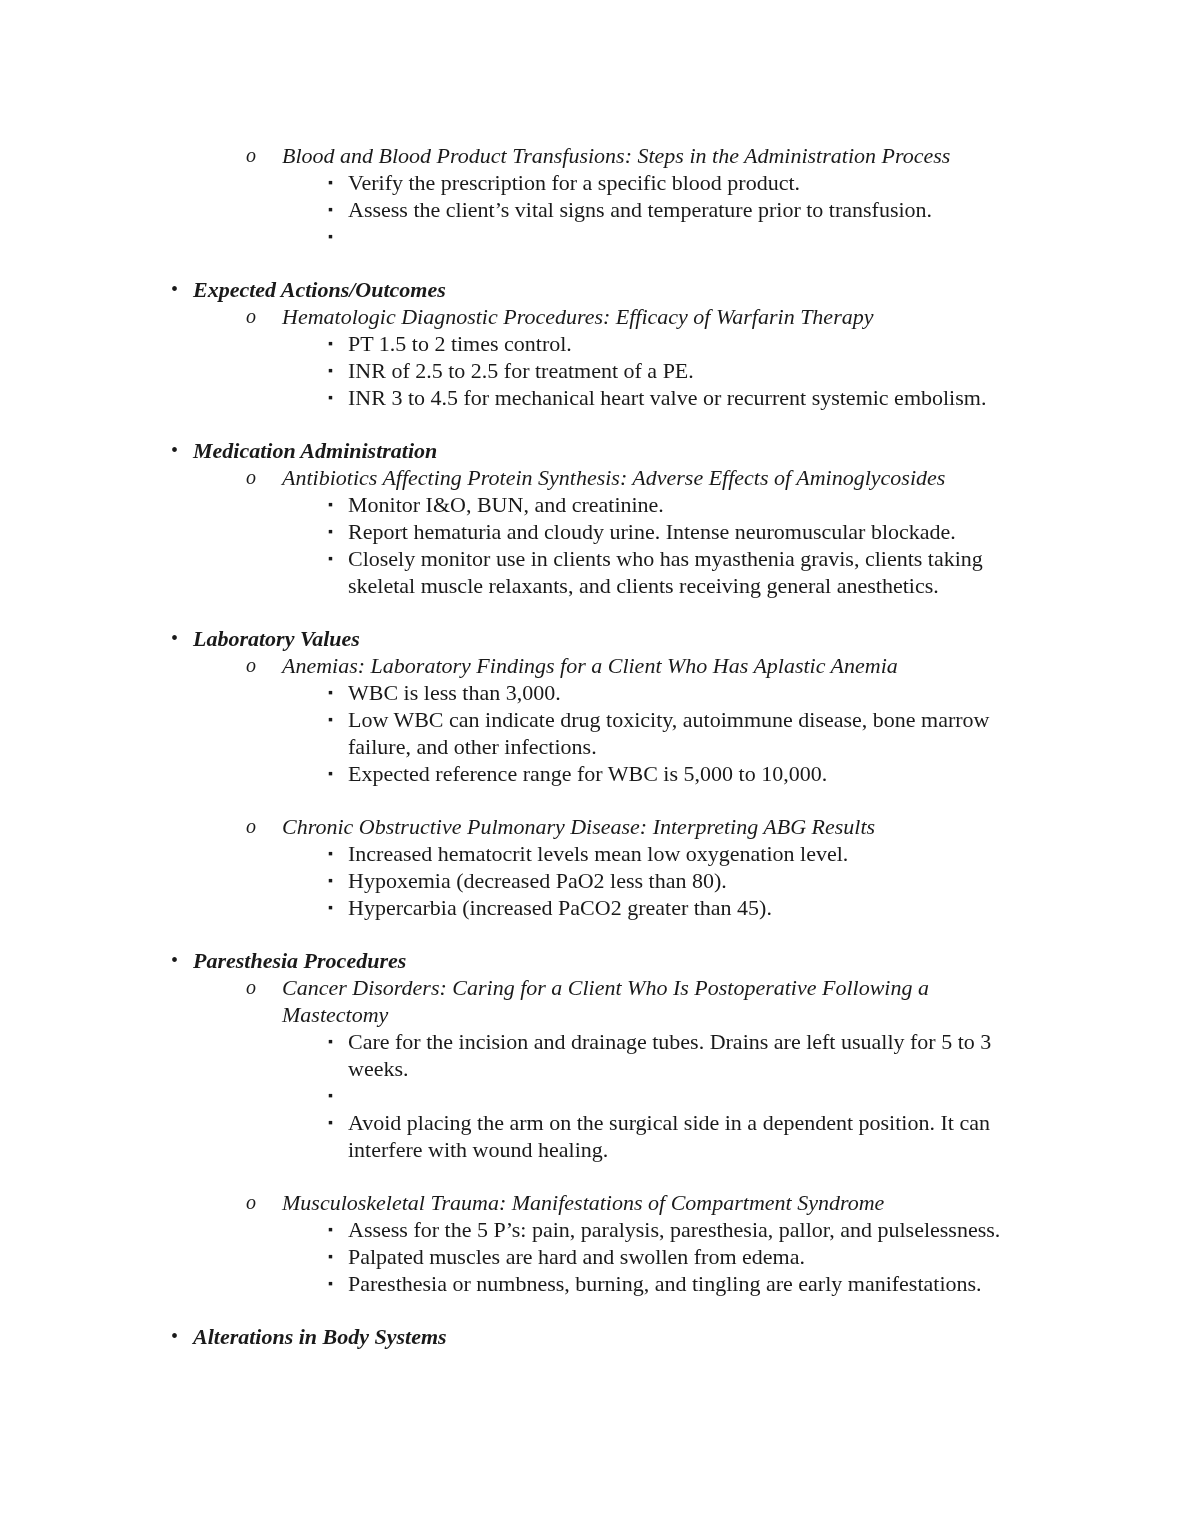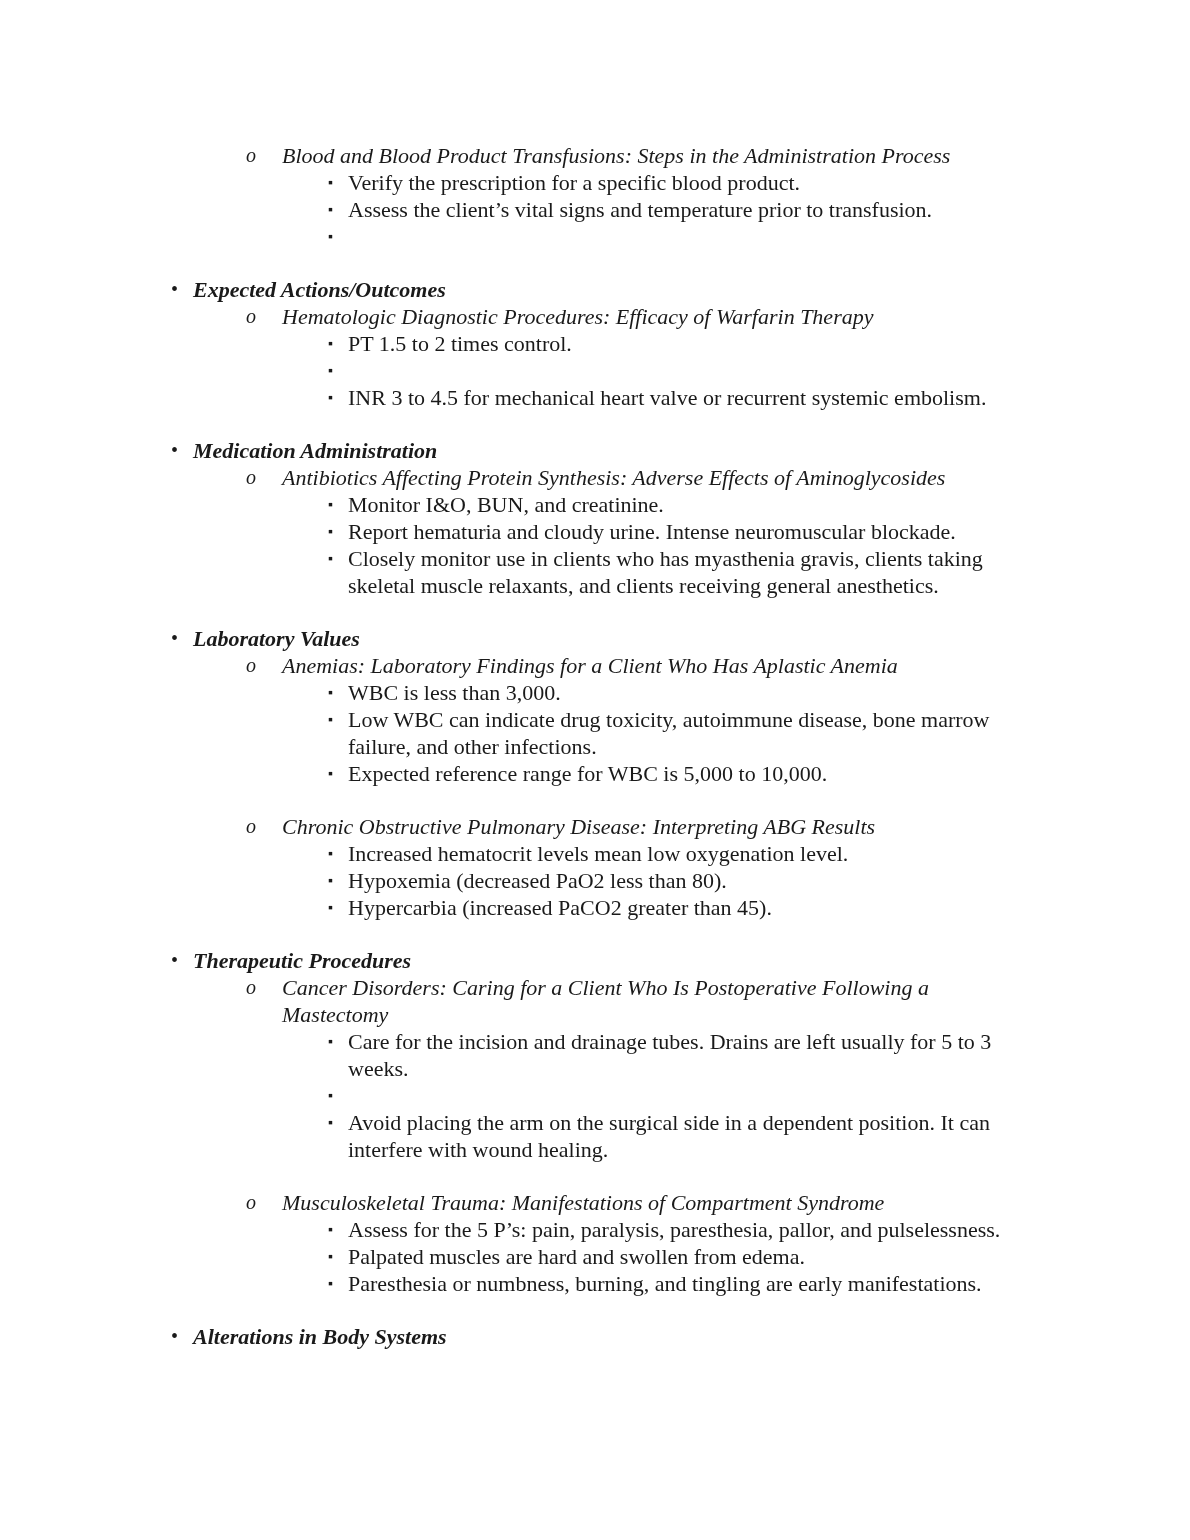--- a/index.html
+++ b/index.html
@@ -97,20 +97,21 @@
     <div class="row l2">
       <span class="m">o</span>
       <div class="t">Hematologic Diagnostic Procedures: Efficacy of Warfarin Therapy</div>
     </div>
     <div class="row l3">
       <span class="m">▪</span>
       <div class="t">PT 1.5 to 2 times control.</div>
     </div>
     <div class="row l3">
       <span class="m">▪</span>
+      <div class="t">INR of 2.5 to 2.5 for treatment of a PE.</div>
     </div>
     <div class="row l3">
       <span class="m">▪</span>
       <div class="t">INR 3 to 4.5 for mechanical heart valve or recurrent systemic embolism.</div>
     </div>
   </section>
 
   <section>
     <div class="row l1 gap">
       <span class="m">•</span>
@@ -169,21 +170,21 @@
     </div>
     <div class="row l3">
       <span class="m">▪</span>
       <div class="t">Hypercarbia (increased PaCO2 greater than 45).</div>
     </div>
   </section>
 
   <section>
     <div class="row l1 gap">
       <span class="m">•</span>
-      <div class="t">Therapeutic Procedures</div>
+      <div class="t">Paresthesia Procedures</div>
     </div>
     <div class="row l2">
       <span class="m">o</span>
       <div class="t">Cancer Disorders: Caring for a Client Who Is Postoperative Following a Mastectomy</div>
     </div>
     <div class="row l3">
       <span class="m">▪</span>
       <div class="t">Care for the incision and drainage tubes. Drains are left usually for 5 to 3 weeks.</div>
     </div>
     <div class="row l3">

